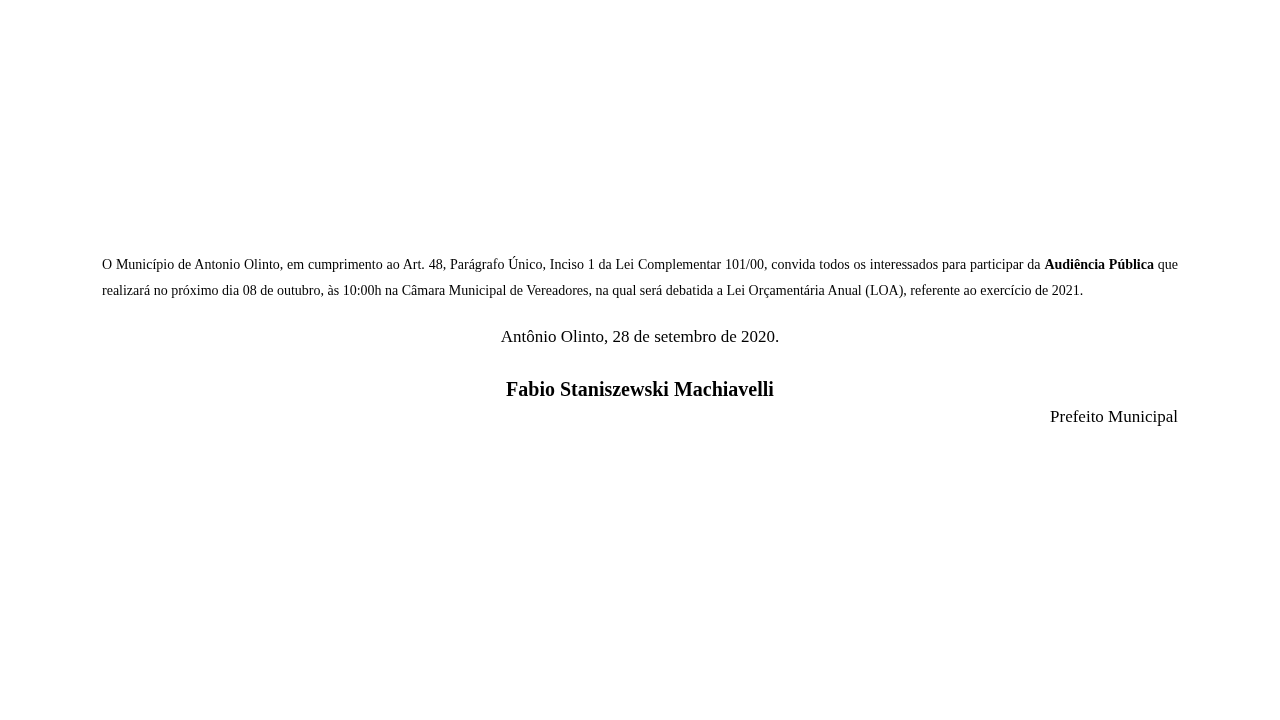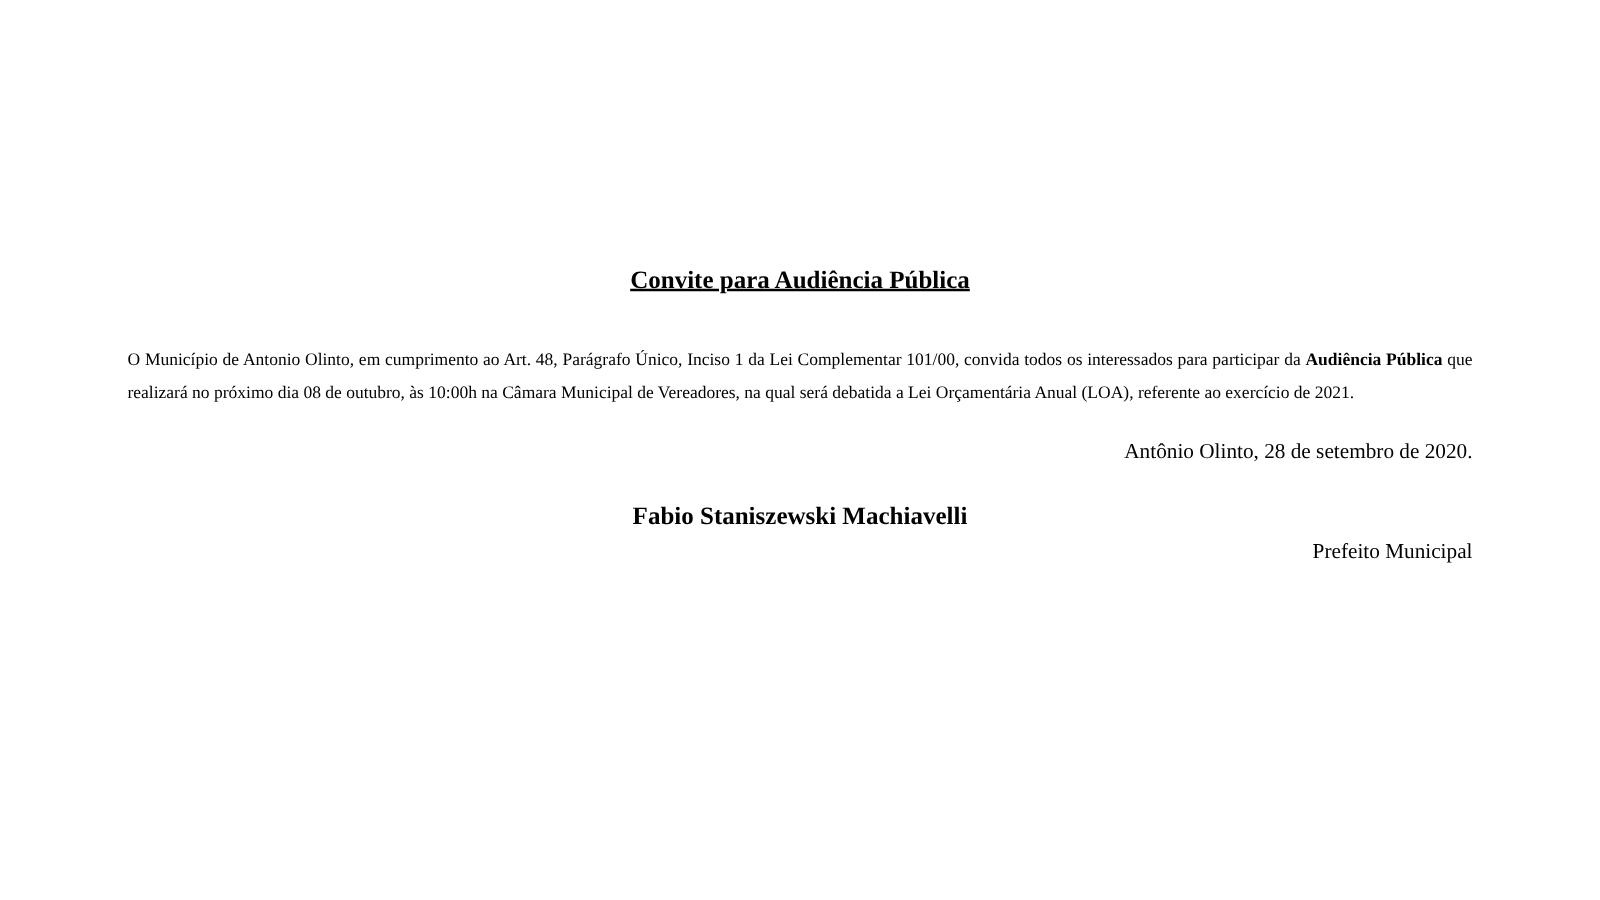--- a/index.html
+++ b/index.html
@@ -32,42 +32,41 @@
     line-height: 26px;
     text-align: justify;
   }
   .inline-bold {
     font-weight: bold;
   }
   .date-line {
     margin: 20px 0 0 0;
     font-size: 17px;
     line-height: 26px;
-    text-align: right;
+    text-align: center;
   }
   .signature-name {
     margin: 26px 0 0 0;
     font-size: 20px;
     line-height: 26px;
     font-weight: bold;
     text-align: center;
   }
   .signature-role {
     margin: 2px 0 0 0;
     font-size: 17px;
     line-height: 26px;
     text-align: right;
   }
 </style>
 </head>
 <body>
 
 <div class="page">
 
-  <h1 class="doc-title">Convite para Audiência Pública</h1>
 
   <p class="body-paragraph"><span>O Município de Antonio Olinto, em cumprimento ao Art. 48, Parágrafo Único, Inciso 1 da Lei Complementar 101/00, convida todos os interessados para participar da </span><span class="inline-bold">Audiência Pública</span><span> que realizará no próximo dia 08 de outubro, às 10:00h na Câmara Municipal de Vereadores, na qual será debatida a Lei Orçamentária Anual (LOA), referente ao exercício de 2021.</span></p>
 
   <p class="date-line">Antônio Olinto, 28 de setembro de 2020.</p>
 
   <p class="signature-name">Fabio Staniszewski Machiavelli</p>
 
   <p class="signature-role">Prefeito Municipal</p>
 
 </div>

